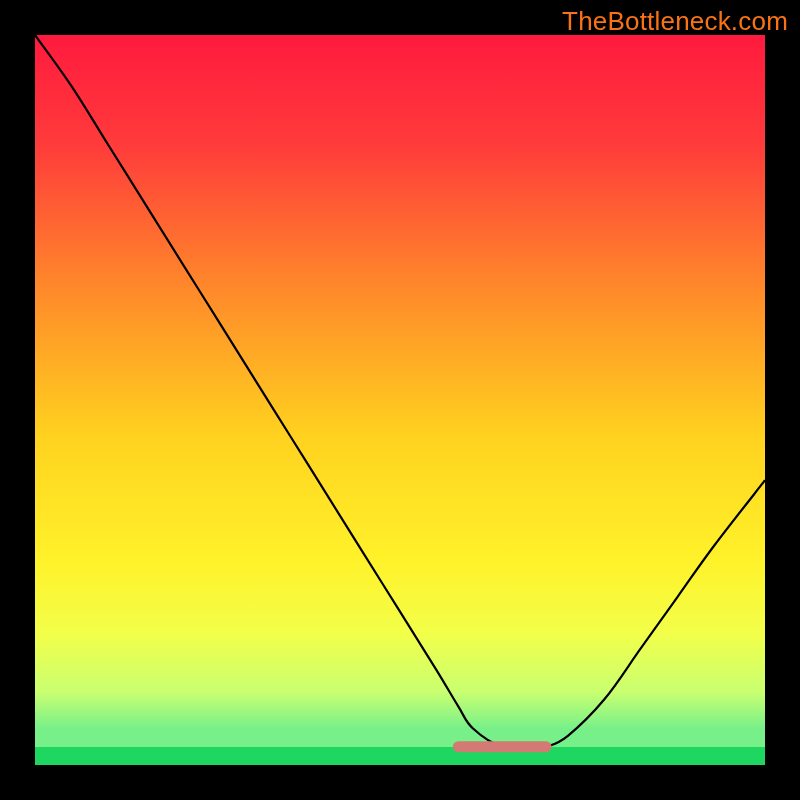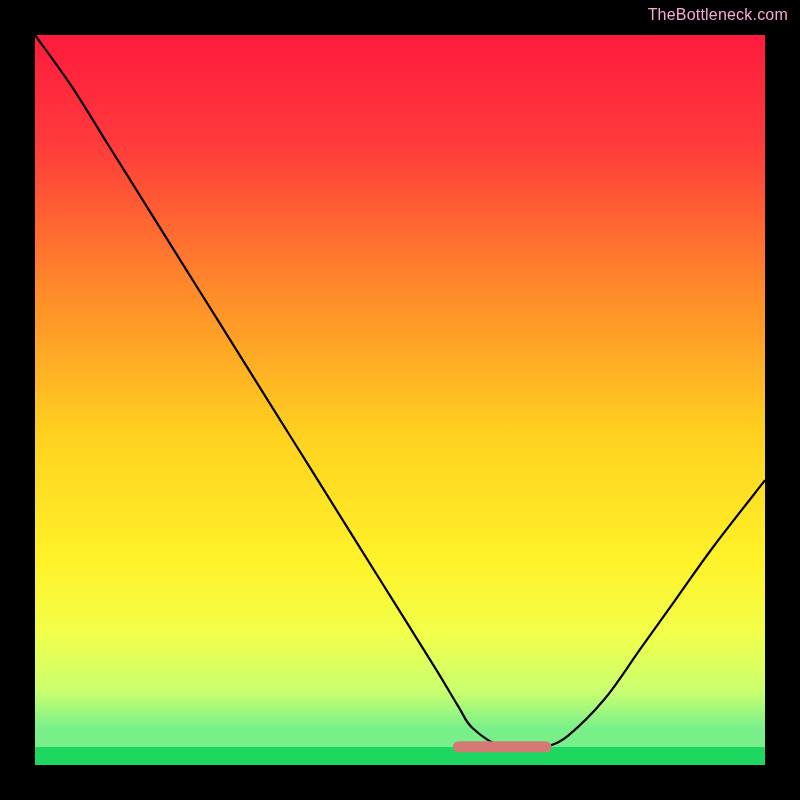--- a/index.html
+++ b/index.html
@@ -41,22 +41,22 @@
     position: absolute;
     inset: 0;
     width: 100%;
     height: 100%;
     display: block;
   }
   .watermark {
     position: absolute;
     top: 6px;
     right: 12px;
-    color: #f9a8d4;
-    font-size: 16px;
+    color: #f97316;
+    font-size: 26px;
     font-weight: 500;
     letter-spacing: 0.2px;
   }
   .annotation-segment {
     stroke: #d47a74;
     stroke-width: 11;
     stroke-linecap: round;
     fill: none;
   }
   .main-curve {

